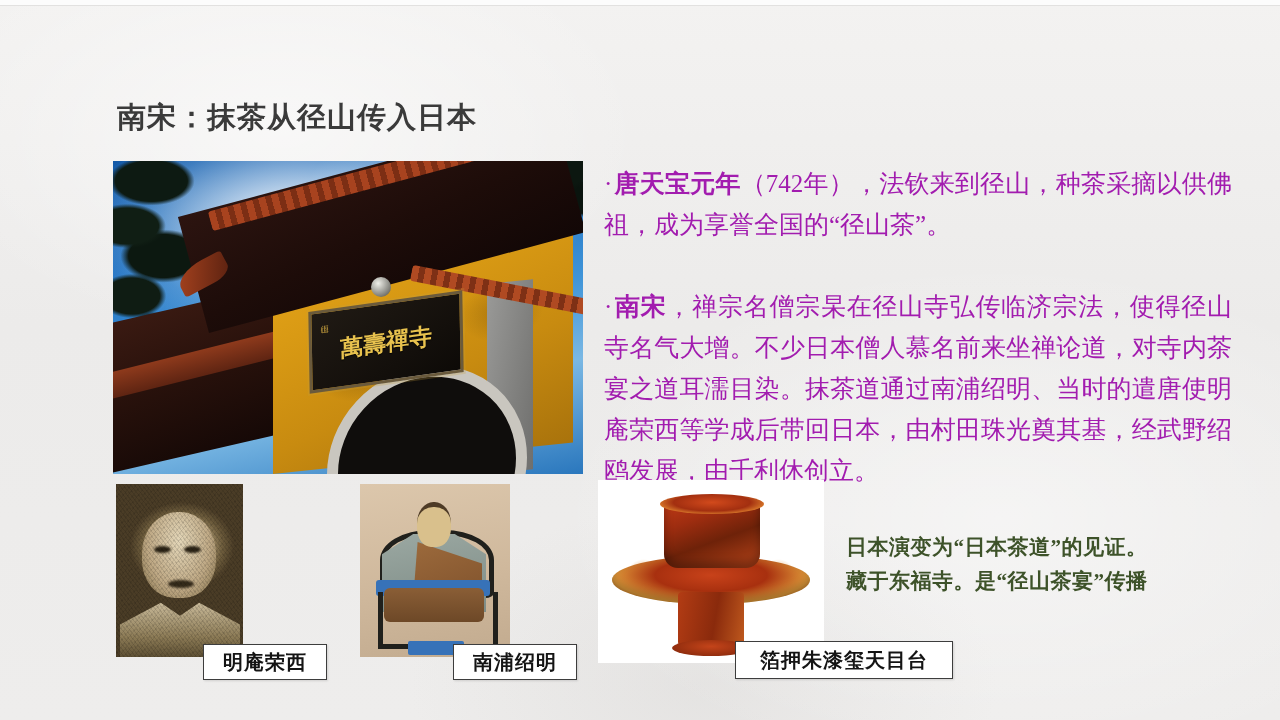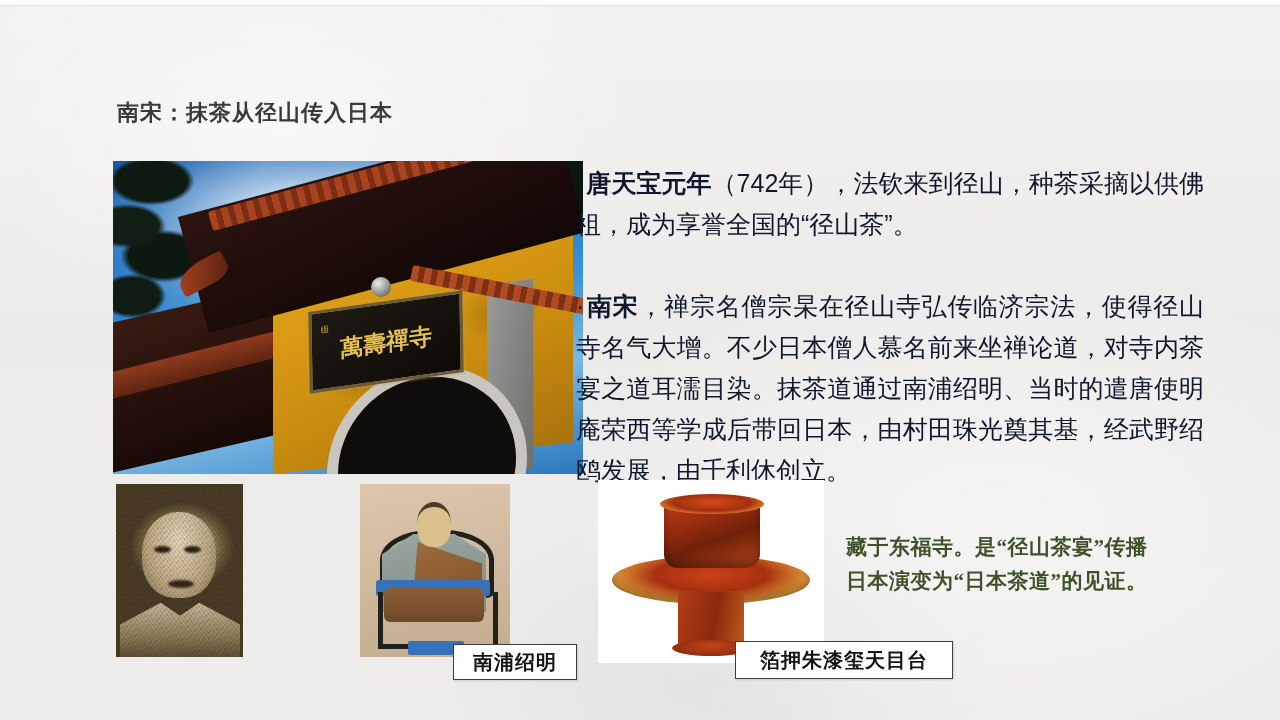--- a/index.html
+++ b/index.html
@@ -32,21 +32,21 @@
     width: 1280px; height: 5px;
     background: #fcfcfc;
     border-bottom: 1px solid #e2e1e0;
   }
 
   
   .slide-title {
     position: absolute;
     left: 117px;
     top: 98px;
-    font-size: 22px;
+    font-size: 29px;
     font-weight: bold;
     color: #3a3a3a;
     letter-spacing: 1px;
     white-space: nowrap;
   }
 
   
   .hero-photo {
     position: absolute;
     left: 113px;
@@ -200,27 +200,27 @@
     width: 178px; height: 178px;
     border-radius: 50%;
     background: #0f0d0c;
     border: 11px solid #c9c6bf;
     transform: skewY(-5deg);
   }
 
   
   .body-text {
     position: absolute;
-    left: 576px;
+    left: 604px;
     top: 163px;
     width: 628px;
-    font-family: Liberation Sans, sans-serif;
+    font-family: Liberation Serif, serif;
     font-size: 25px;
     line-height: 41px;
-    color: #0f172a;
+    color: #a21caf;
     text-align: justify;
   }
   .body-text .bullet-dot { margin-right: 2px; }
   .body-text .lead { font-weight: bold; }
 
   
   .thumb {
     position: absolute;
     overflow: hidden;
   }
@@ -476,21 +476,22 @@
 
   <div class="thumb thumb-tenmoku">
     <div class="saucer-lobes"></div>
     <div class="saucer"></div>
     <div class="foot"></div>
     <div class="foot-base"></div>
     <div class="cup"></div>
     <div class="cup-rim"></div>
   </div>
 
+  <div class="caption-box cap-eisai">明庵荣西</div>
   <div class="caption-box cap-tenmoku">箔押朱漆玺天目台</div>
   <div class="caption-box cap-nanpo">南浦绍明</div>
 
   <div class="green-note">
+    <div>日本演变为“日本茶道”的见证。</div>
     <div>藏于东福寺。是“径山茶宴”传播</div>
-    <div>日本演变为“日本茶道”的见证。</div>
   </div>
 
 </div>
 
 </body></html>

